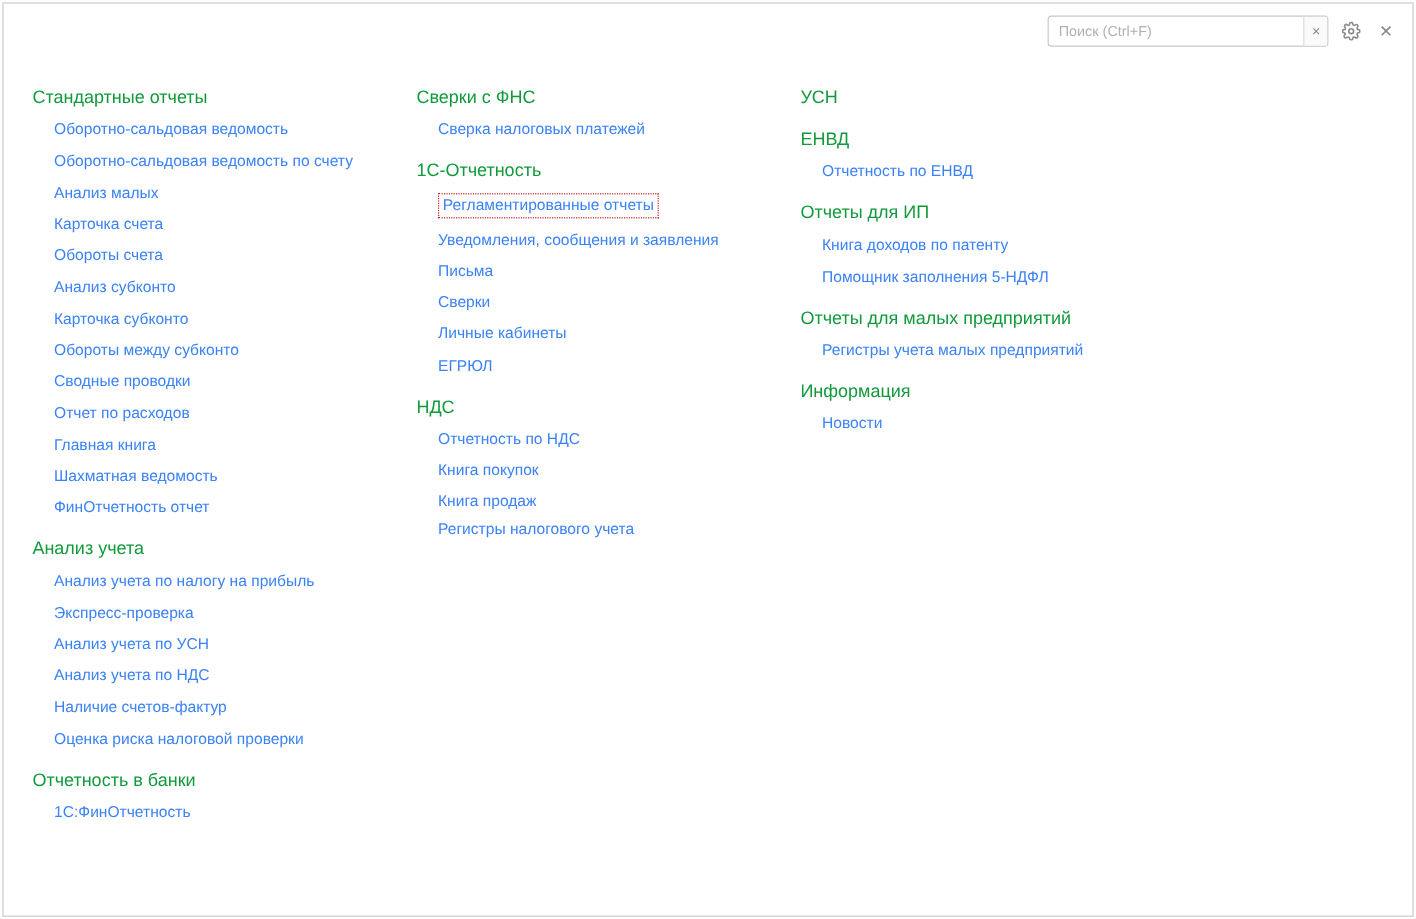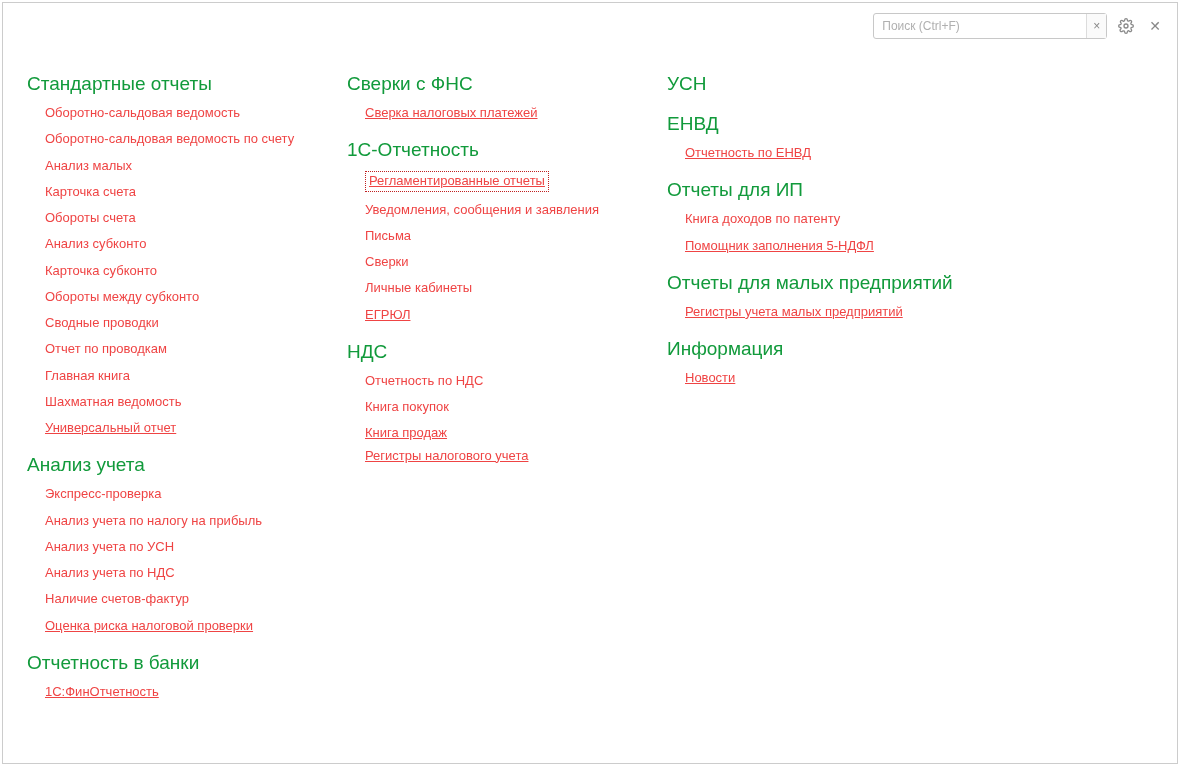--- a/index.html
+++ b/index.html
@@ -82,43 +82,42 @@
     right: 24px;
     bottom: 10px;
     display: flex;
     gap: 20px;
   }
   .col {
     flex: 0 0 300px;
   }
   .section-title {
     color: #119a3b;
-    font-size: 19px;
+    font-size: 15px;
     margin: 18px 0 10px 0;
     cursor: pointer;
   }
   .section-title.first { margin-top: 0; }
   .item-list {
     list-style: none;
     margin: 0 0 6px 0;
     padding: 0 0 0 18px;
   }
   .item-list li {
     margin: 0 0 10px 0;
-    color: #ef4444;
+    color: #3b82f6;
     cursor: pointer;
     line-height: 1.25;
     white-space: nowrap;
   }
-  .item-list li:last-child { margin-bottom: 0; text-decoration: underline; }
+  .item-list li:last-child { margin-bottom: 0; }
   .item-list li.selected span {
     border: 1px dotted #c02020;
     padding: 1px 3px;
     display: inline-block;
-    text-decoration: underline;
   }
 </style>
 </head>
 <body>
 
 <div class="window">
 
   <div class="toolbar">
     <div class="search-wrap">
       <input class="search-input" type="text" placeholder="Поиск (Ctrl+F)" style="">
@@ -140,30 +139,30 @@
       <ul class="item-list">
         <li><span>Оборотно-сальдовая ведомость</span></li>
         <li><span>Оборотно-сальдовая ведомость по счету</span></li>
         <li><span>Анализ малых</span></li>
         <li><span>Карточка счета</span></li>
         <li><span>Обороты счета</span></li>
         <li><span>Анализ субконто</span></li>
         <li><span>Карточка субконто</span></li>
         <li><span>Обороты между субконто</span></li>
         <li><span>Сводные проводки</span></li>
-        <li><span>Отчет по проводкам</span></li>
+        <li><span>Отчет по расходов</span></li>
         <li><span>Главная книга</span></li>
         <li><span>Шахматная ведомость</span></li>
-        <li><span>Универсальный отчет</span></li>
+        <li><span>ФинОтчетность отчет</span></li>
       </ul>
 
       <div class="section-title">Анализ учета</div>
       <ul class="item-list">
+        <li><span>Анализ учета по налогу на прибыль</span></li>
         <li><span>Экспресс-проверка</span></li>
-        <li><span>Анализ учета по налогу на прибыль</span></li>
         <li><span>Анализ учета по УСН</span></li>
         <li><span>Анализ учета по НДС</span></li>
         <li><span>Наличие счетов-фактур</span></li>
         <li><span>Оценка риска налоговой проверки</span></li>
       </ul>
 
       <div class="section-title">Отчетность в банки</div>
       <ul class="item-list">
         <li><span>1С:ФинОтчетность</span></li>
       </ul>

